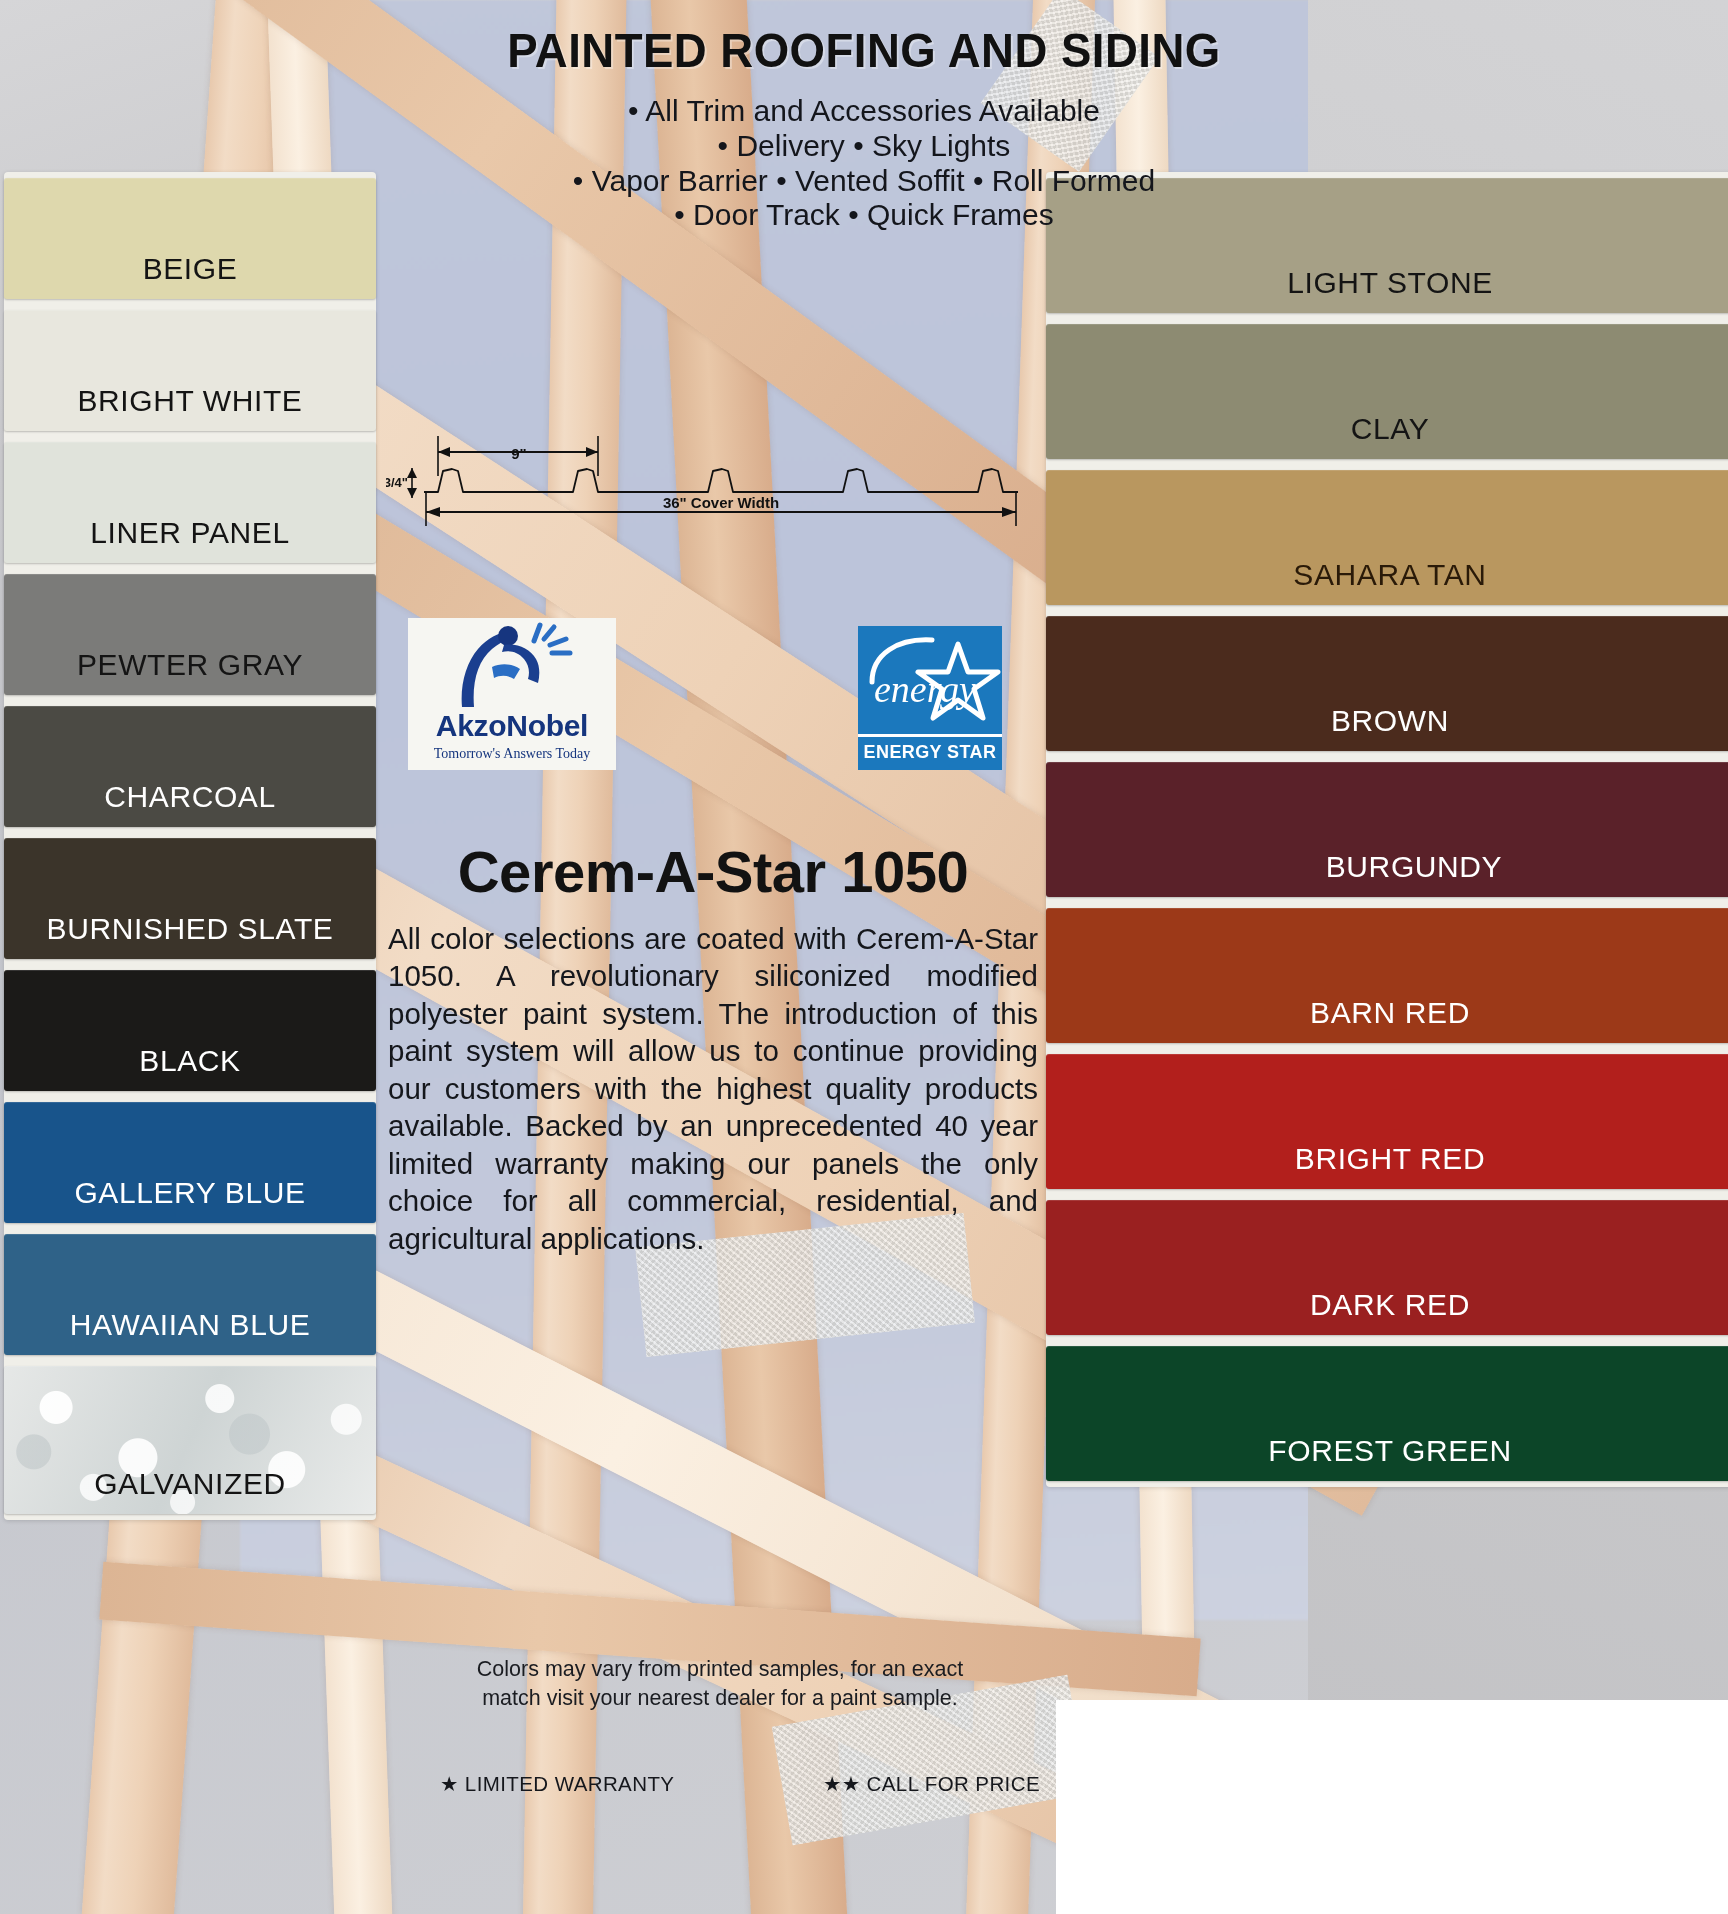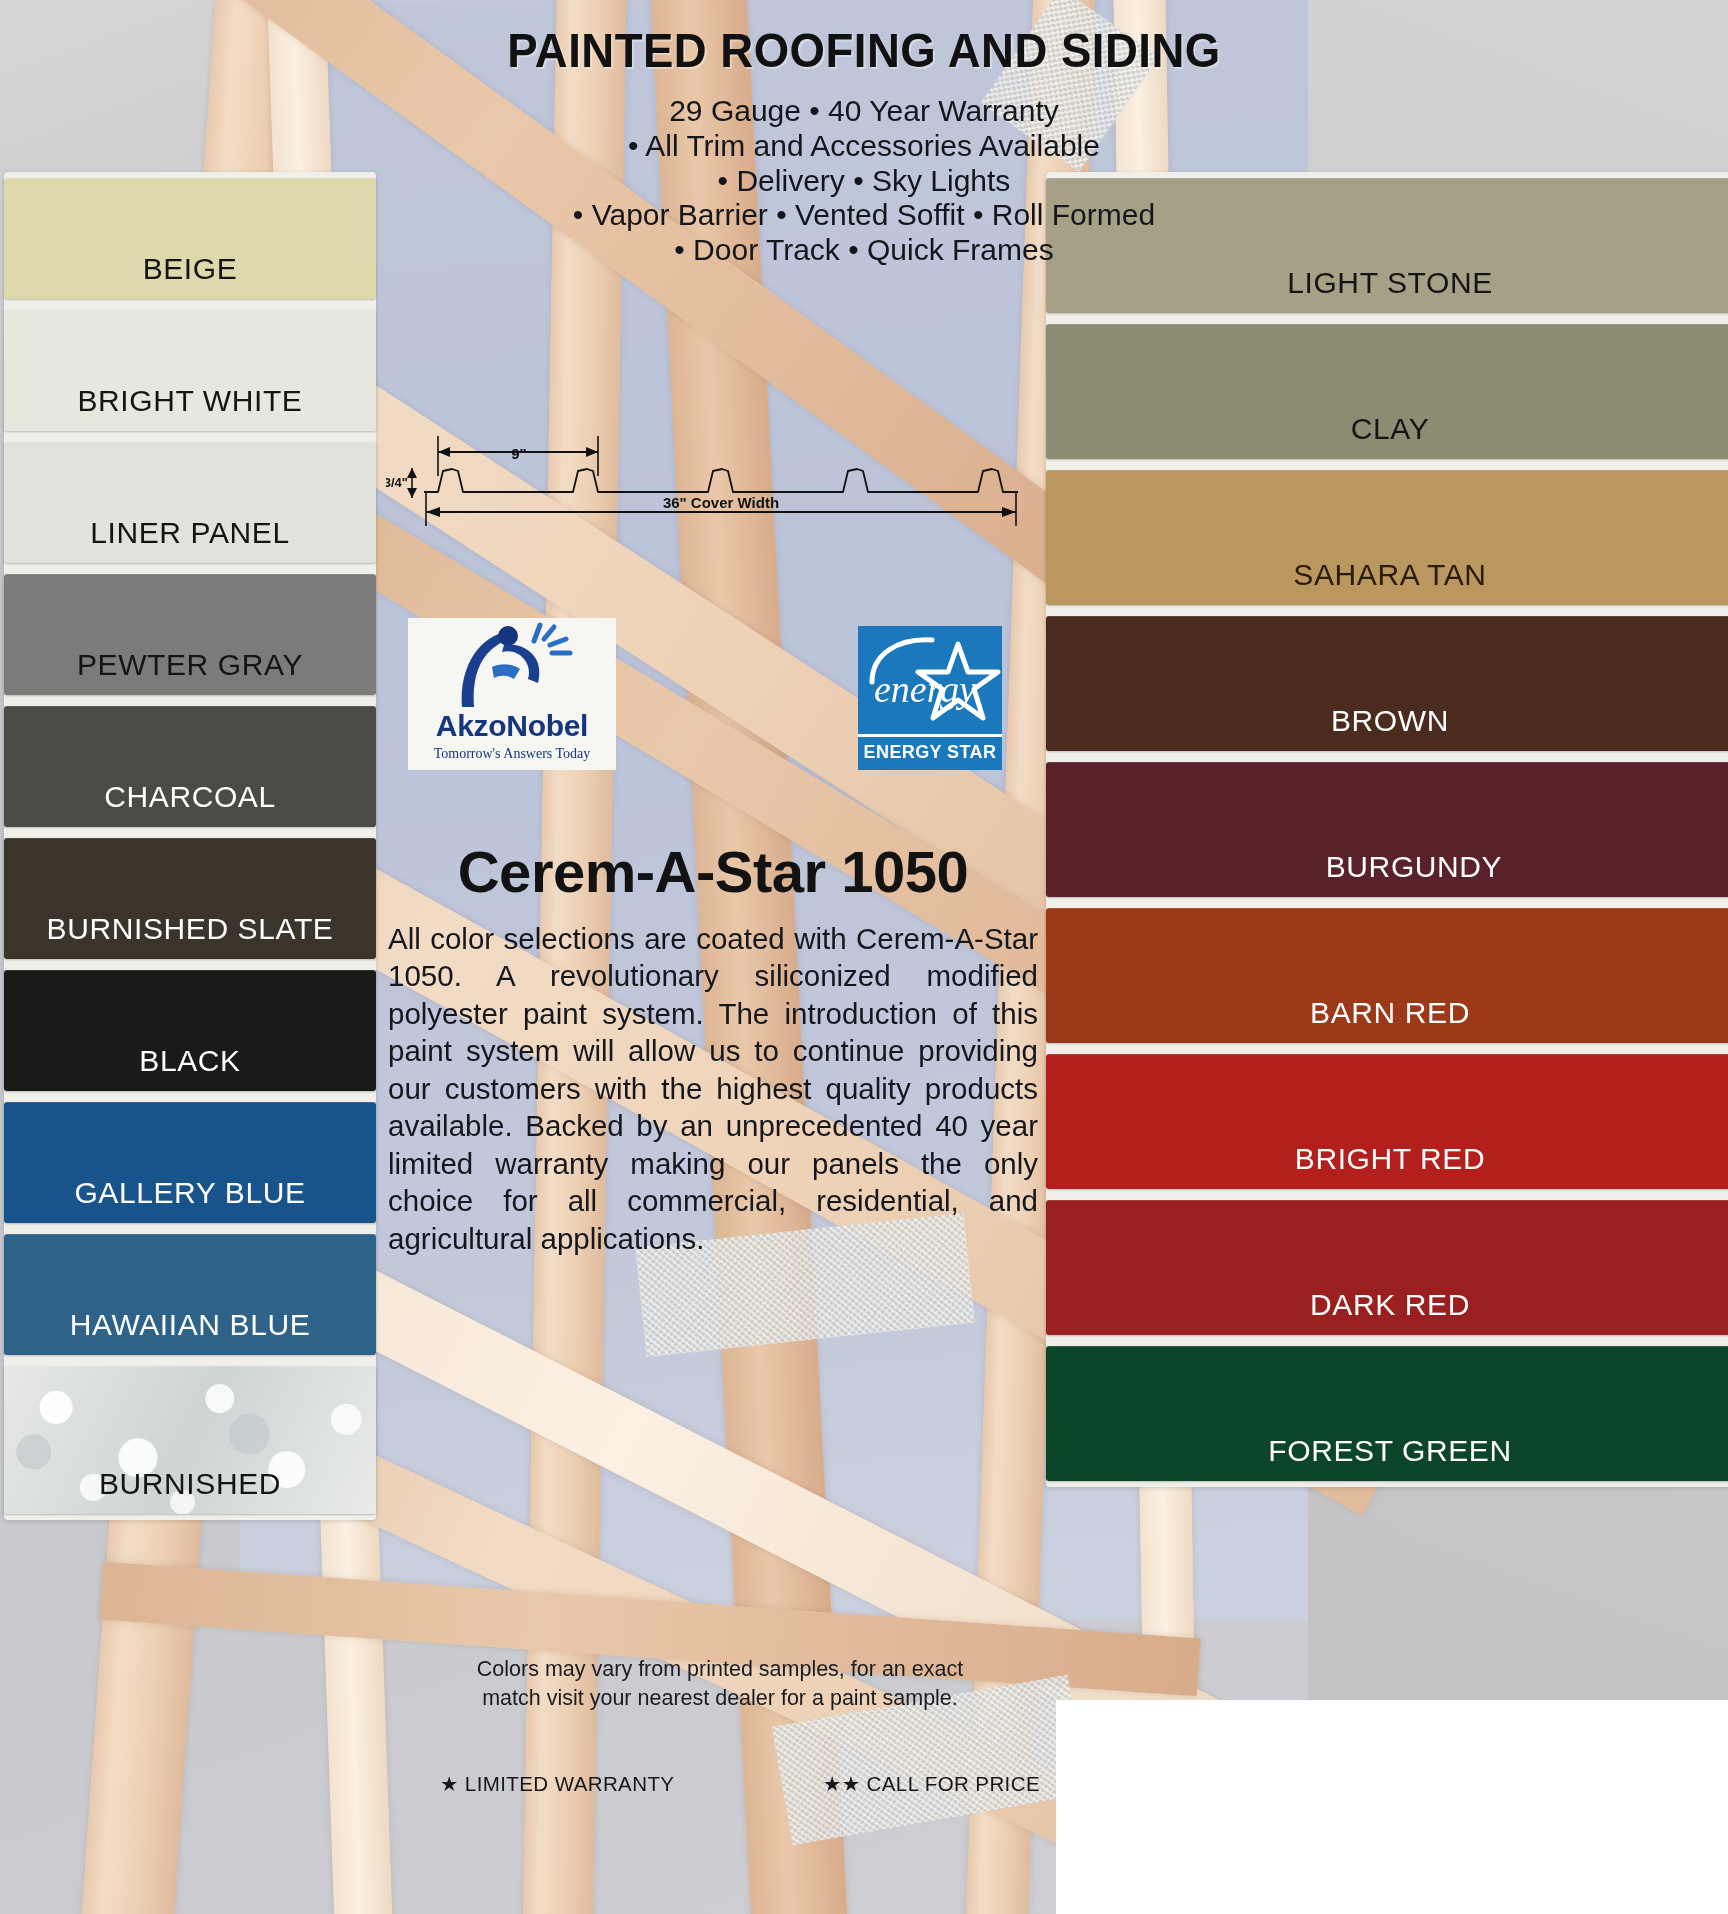--- a/index.html
+++ b/index.html
@@ -215,21 +215,20 @@
   <div class="beam dk" style="left:100px;top:1600px;width:1100px;height:58px;transform:rotate(4deg);"></div>
 
   <div class="mesh" style="left:640px;top:1230px;width:330px;height:110px;transform:rotate(-6deg);"></div>
   <div class="mesh" style="left:780px;top:1700px;width:300px;height:120px;transform:rotate(-10deg);"></div>
   <div class="mesh" style="left:1000px;top:20px;width:140px;height:120px;transform:rotate(-55deg);"></div>
 </div>
 
 <div id="header">
   <h1 id="title">PAINTED ROOFING AND SIDING</h1>
   <div id="feature-list">
-    <div>29 Gauge  •  40 Year Warranty</div>
     <div>•  All Trim and Accessories Available</div>
     <div>•  Delivery  •  Sky Lights</div>
     <div>•  Vapor Barrier  •  Vented Soffit  •  Roll Formed</div>
     <div>•  Door Track  •  Quick Frames</div>
   </div>
 </div>
 
 <div class="swatch-col" id="col-left">
     <div class="swatch" style="background: rgb(222, 216, 173);">
       <span class="label" style="color: rgb(20, 20, 20);">BEIGE</span>
@@ -252,21 +251,21 @@
     <div class="swatch" style="background: rgb(27, 26, 24);">
       <span class="label" style="color: rgb(255, 255, 255);">BLACK</span>
     </div>
     <div class="swatch" style="background: rgb(24, 84, 139);">
       <span class="label" style="color: rgb(255, 255, 255);">GALLERY BLUE</span>
     </div>
     <div class="swatch" style="background: rgb(47, 98, 136);">
       <span class="label" style="color: rgb(255, 255, 255);">HAWAIIAN BLUE</span>
     </div>
     <div class="swatch galv tall">
-      <span class="label" style="color: rgb(20, 20, 20);">BURNISHED</span>
+      <span class="label" style="color: rgb(20, 20, 20);">GALVANIZED</span>
     </div>
   </div>
 
 <div class="swatch-col" id="col-right">
     <div class="swatch" style="background: rgb(166, 160, 134); height: 135px;">
       <span class="label" style="color: rgb(20, 20, 20);">LIGHT STONE</span>
     </div>
     <div class="swatch" style="background: rgb(141, 139, 114); height: 135px;">
       <span class="label" style="color: rgb(20, 20, 20);">CLAY</span>
     </div>

